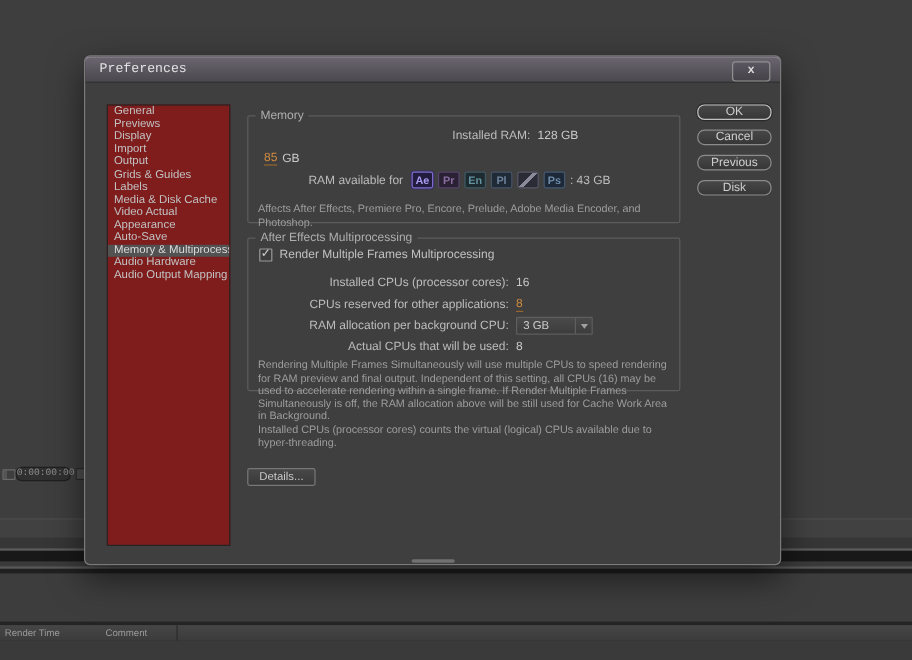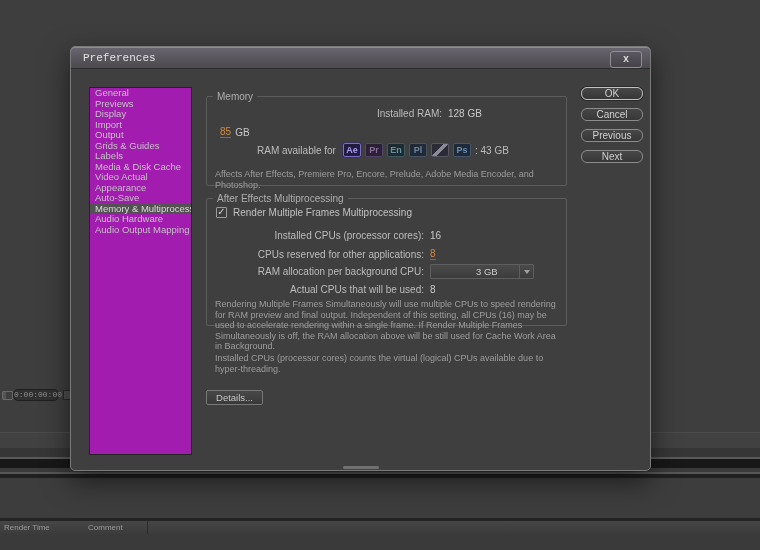--- a/index.html
+++ b/index.html
@@ -49,21 +49,21 @@
   }
   #close-btn{
     position:absolute;right:8px;top:4px;width:30px;height:15px;
     background:linear-gradient(#5b5761,#454249);border:1px solid #909090;border-radius:3px;
     color:#dddddd;font-size:10px;font-weight:bold;text-align:center;line-height:15px;cursor:default;
   }
 
   
   #sidebar{
     position:absolute;left:18px;top:40px;width:103px;height:368px;
-    background:#a21caf;border:1px solid #242424;box-sizing:border-box;
+    background:#7f1d1d;border:1px solid #242424;box-sizing:border-box;
   }
   .side-item{height:10.5px;font-size:9.5px;line-height:10.5px;color:#c2c2c2;padding-left:5px;white-space:nowrap;overflow:hidden;}
   .side-item.selected{background:#525252;color:#dadada;}
 
   
   .groupbox{position:absolute;border:1px solid #5c5c5c;border-radius:2px;box-sizing:border-box;}
   #gb-memory{left:135px;top:49px;width:361px;height:90px;}
   #gb-mp{left:135px;top:151px;width:361px;height:128px;}
   .gb-title{position:absolute;top:-6px;left:6px;background:#3f3f3f;padding:0 4px;font-size:10px;color:#aeaeae;line-height:11px;}
 
@@ -94,21 +94,21 @@
   #mp-note2{top:154px;}
 
   
   #cb-row{position:absolute;left:9px;top:8px;display:flex;align-items:center;font-size:10px;color:#c1c1c1;}
   #checkbox{width:9px;height:9px;background:#3c3c3c;border:1px solid #9a9a9a;border-radius:1px;
     font-size:10px;line-height:7px;color:#d2d2d2;text-align:center;cursor:default;}
   #cb-row .cb-label{margin-left:6px;}
 
   
   #dropdown{display:flex;margin-left:6px;width:62px;height:13px;background:linear-gradient(#4a4a4a,#3c3c3c);
-    border:1px solid #5e5e5e;border-radius:1px;align-items:flex-end;cursor:default;padding-left:40px;}
+    border:1px solid #5e5e5e;border-radius:1px;align-items:flex-end;cursor:default;}
   #dropdown .dd-val{flex:1;font-size:9.5px;color:#cccccc;padding-left:5px;line-height:13px;}
   #dropdown .dd-arrow-box{width:13px;height:13px;border-left:1px solid #5e5e5e;display:flex;align-items:center;justify-content:center;}
   .dd-triangle{width:0;height:0;border-left:3px solid transparent;border-right:3px solid transparent;border-top:4px solid #a0a0a0;}
 
   
   #details-btn{position:absolute;left:135px;top:343px;width:55px;height:13px;
     background:linear-gradient(#484848,#393939);border:1px solid #787878;border-radius:2px;
     font-size:9.5px;color:#c8c8c8;text-align:center;line-height:13px;cursor:default;}
   .act-btn{position:absolute;left:510px;width:62px;height:13px;
     background:linear-gradient(#474747,#373737);border:1px solid #8c8c8c;border-radius:6px;
@@ -233,16 +233,16 @@
 
     <div class="note" id="mp-note1">Rendering Multiple Frames Simultaneously will use multiple CPUs to speed rendering for RAM preview and final output. Independent of this setting, all CPUs (16) may be used to accelerate rendering within a single frame. If Render Multiple Frames Simultaneously is off, the RAM allocation above will be still used for Cache Work Area in Background.</div>
     <div class="note" id="mp-note2">Installed CPUs (processor cores) counts the virtual (logical) CPUs available due to hyper-threading.</div>
   </div>
 
   <div id="details-btn">Details...</div>
 
   <div class="act-btn" id="btn-ok">OK</div>
   <div class="act-btn" id="btn-cancel">Cancel</div>
   <div class="act-btn" id="btn-previous">Previous</div>
-  <div class="act-btn" id="btn-next">Next</div>
+  <div class="act-btn" id="btn-next">Disk</div>
 
   <div id="resize-grip"></div>
 </div>
 
 </body></html>

